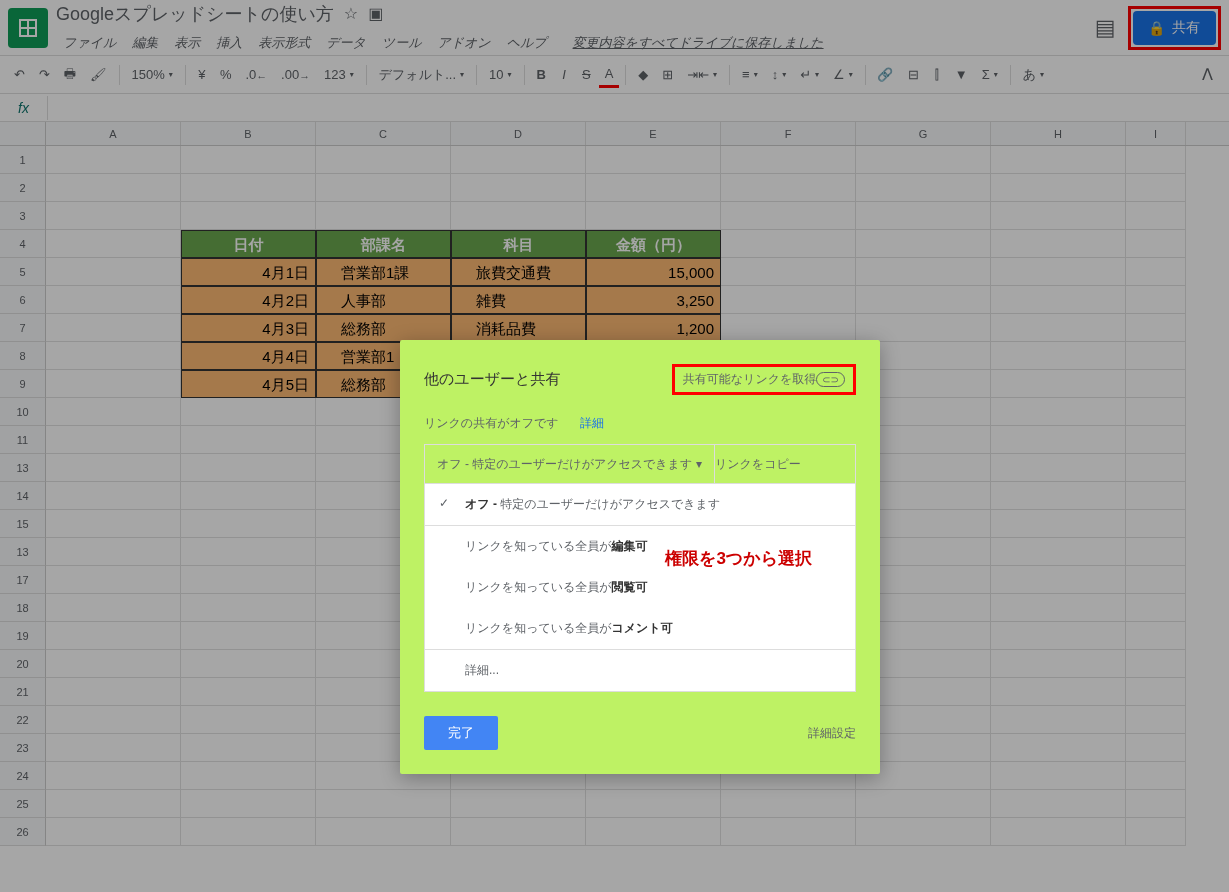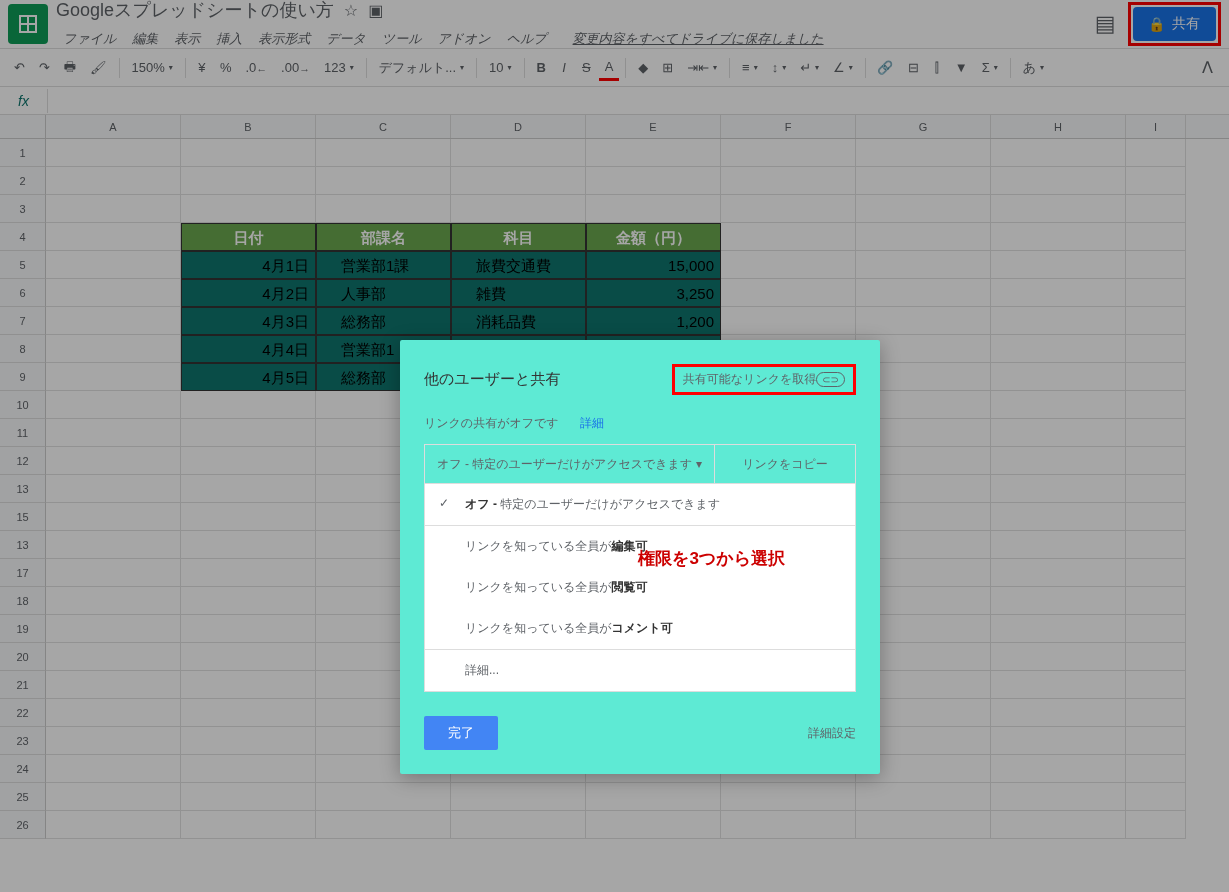--- a/index.html
+++ b/index.html
@@ -1,19 +1,19 @@
 <!DOCTYPE html>
 <html><head>
 <meta charset="utf-8">
 <style>
 * { margin: 0; padding: 0; box-sizing: border-box; font-family: Arial, "Hiragino Sans", "Meiryo", sans-serif; }
 body { background: #fff; width: 1229px; height: 892px; overflow: hidden; position: relative; }
 
 
-.header { height: 49px; display: flex; align-items: center; padding: 0 8px; border-bottom: 1px solid #ddd; position: relative; }
+.header { height: 56px; display: flex; align-items: center; padding: 0 8px; border-bottom: 1px solid #ddd; position: relative; }
 .logo { width: 40px; height: 40px; background: #0f9d58; border-radius: 4px; display: flex; align-items: center; justify-content: center; color: white; margin-right: 8px; }
 .title-area { flex: 1; }
 .doc-title { font-size: 18px; color: #5f6368; display: flex; align-items: center; gap: 10px; padding: 2px 0; }
 .star, .move { color: #5f6368; font-size: 16px; }
 .menubar { display: flex; gap: 2px; margin-top: 2px; font-style: italic; }
 .menubar span { font-size: 13px; color: #5f6368; padding: 4px 7px; cursor: pointer; }
 .save-status { font-size: 13px; color: #5f6368; text-decoration: underline; margin-left: 10px; }
 .header-right { display: flex; align-items: center; gap: 12px; }
 .comment-icon { color: #5f6368; font-size: 22px; }
 .share-btn { background: #1a73e8; color: white; border-radius: 4px; padding: 8px 16px; font-size: 14px; display: flex; align-items: center; gap: 6px; cursor: pointer; }
@@ -34,50 +34,50 @@
 
 .grid-area { position: relative; }
 .col-headers { display: flex; height: 24px; background: #f8f9fa; border-bottom: 1px solid #ccc; }
 .corner { width: 46px; background: #f8f9fa; border-right: 1px solid #ccc; }
 .col-h { width: 135px; text-align: center; font-size: 11px; color: #5f6368; line-height: 24px; border-right: 1px solid #ddd; }
 .rows { }
 .row { display: flex; height: 28px; }
 .row-h { width: 46px; background: #f8f9fa; border-right: 1px solid #ccc; border-bottom: 1px solid #ddd; text-align: center; font-size: 11px; color: #5f6368; line-height: 28px; }
 .cell { width: 135px; border-right: 1px solid #e0e0e0; border-bottom: 1px solid #e0e0e0; padding: 0 6px; font-size: 15px; line-height: 28px; overflow: hidden; white-space: nowrap; }
 .cell.th { background: #6aa84f; color: white; font-weight: bold; text-align: center; border: 1px solid #333; }
-.cell.td { border: 1px solid #333; background: #0f766e; padding-left: 24px; }
+.cell.td { border: 1px solid #333; background: #fdba74; padding-left: 24px; }
 .cell.right { text-align: right; }
 .cell.selected { outline: 2px solid #1a73e8; outline-offset: -1px; position: relative; }
 .cell.selected::after { content: ""; position: absolute; right: -3px; bottom: -3px; width: 6px; height: 6px; background: #1a73e8; }
 
 
 .dim { position: absolute; inset: 0; background: rgba(0,0,0,0.35); z-index: 5; }
 
 
-.dialog { position: absolute; left: 400px; top: 340px; width: 480px; background: #5eead4; border-radius: 2px; box-shadow: 0 4px 20px rgba(0,0,0,0.3); z-index: 10; padding: 24px; }
+.dialog { position: absolute; left: 400px; top: 340px; width: 480px; background: #bef264; border-radius: 2px; box-shadow: 0 4px 20px rgba(0,0,0,0.3); z-index: 10; padding: 24px; }
 .dlg-head { display: flex; justify-content: space-between; align-items: center; margin-bottom: 20px; }
 .dlg-title { font-size: 15px; color: #333; }
 .link-get { border: 3px solid red; padding: 4px 8px; font-size: 12px; color: #5f6368; display: flex; align-items: center; gap: 0; }
 .link-get .ico { border: 1px solid #5f6368; border-radius: 10px; padding: 1px 5px; font-size: 10px; }
 .dlg-sub { font-size: 12px; color: #5f6368; margin-bottom: 12px; }
 .dlg-sub a { color: #1a73e8; text-decoration: none; margin-left: 18px; }
 .access-row { display: flex; border: 1px solid #ddd; }
 .access-dd { flex: 1; padding: 10px 12px; font-size: 12px; color: #5f6368; display: flex; align-items: center; justify-content: space-between; border-right: 1px solid #ddd; cursor: pointer; }
-.copy-btn { width: 140px; text-align: center; font-size: 12px; color: #5f6368; line-height: 38px; cursor: pointer; }
+.copy-btn { width: 140px; font-size: 12px; color: #5f6368; line-height: 38px; cursor: pointer; }
 .dropdown { border: 1px solid #ddd; border-top: none; background: white; }
 .dd-opt { padding: 12px 16px 12px 40px; font-size: 12px; color: #5f6368; cursor: pointer; position: relative; }
 .dd-opt.sel::before { content: "✓"; position: absolute; left: 14px; color: #5f6368; }
 .dd-opt b { color: #333; }
 .dd-sep { border-top: 1px solid #ddd; }
 .dlg-foot { display: flex; justify-content: space-between; align-items: center; margin-top: 24px; gap: 24px; }
 .done-btn { background: #4285f4; color: white; padding: 8px 24px; border-radius: 2px; font-size: 13px; cursor: pointer; }
 .adv { font-size: 12px; color: #5f6368; cursor: pointer; }
 
 
-.annotation { position: absolute; left: 638px; top: 547px; color: #cc0000; font-size: 17px; font-weight: bold; z-index: 11; }
+.annotation { position: absolute; left: 665px; top: 547px; color: #cc0000; font-size: 17px; font-weight: bold; z-index: 11; }
 </style>
 </head>
 <body>
 
 <div class="header">
   <div class="logo">
     <svg width="20" height="20" viewBox="0 0 20 20">
         <rect x="2" y="2" width="16" height="16" fill="none" stroke="white" stroke-width="2"></rect>
         <line x1="2" y1="10" x2="18" y2="10" stroke="white" stroke-width="2"></line>
         <line x1="10" y1="2" x2="10" y2="18" stroke="white" stroke-width="2"></line>
@@ -306,33 +306,33 @@
         <div class="cell"></div>
         <div class="cell"></div>
         <div class="cell"></div>
         <div class="cell"></div>
         <div class="cell"></div>
         <div class="cell"></div>
         <div class="cell"></div>
         <div class="cell" style="width: 60px;"></div>
       </div>
       <div class="row">
-        <div class="row-h">12</div>
-        <div class="cell"></div>
-        <div class="cell"></div>
-        <div class="cell"></div>
-        <div class="cell"></div>
-        <div class="cell"></div>
-        <div class="cell"></div>
-        <div class="cell"></div>
-        <div class="cell"></div>
-        <div class="cell" style="width: 60px;"></div>
-      </div>
-      <div class="row">
         <div class="row-h">13</div>
+        <div class="cell"></div>
+        <div class="cell"></div>
+        <div class="cell"></div>
+        <div class="cell"></div>
+        <div class="cell"></div>
+        <div class="cell"></div>
+        <div class="cell"></div>
+        <div class="cell"></div>
+        <div class="cell" style="width: 60px;"></div>
+      </div>
+      <div class="row">
+        <div class="row-h">14</div>
         <div class="cell"></div>
         <div class="cell"></div>
         <div class="cell"></div>
         <div class="cell"></div>
         <div class="cell"></div>
         <div class="cell"></div>
         <div class="cell"></div>
         <div class="cell"></div>
         <div class="cell" style="width: 60px;"></div>
       </div>

